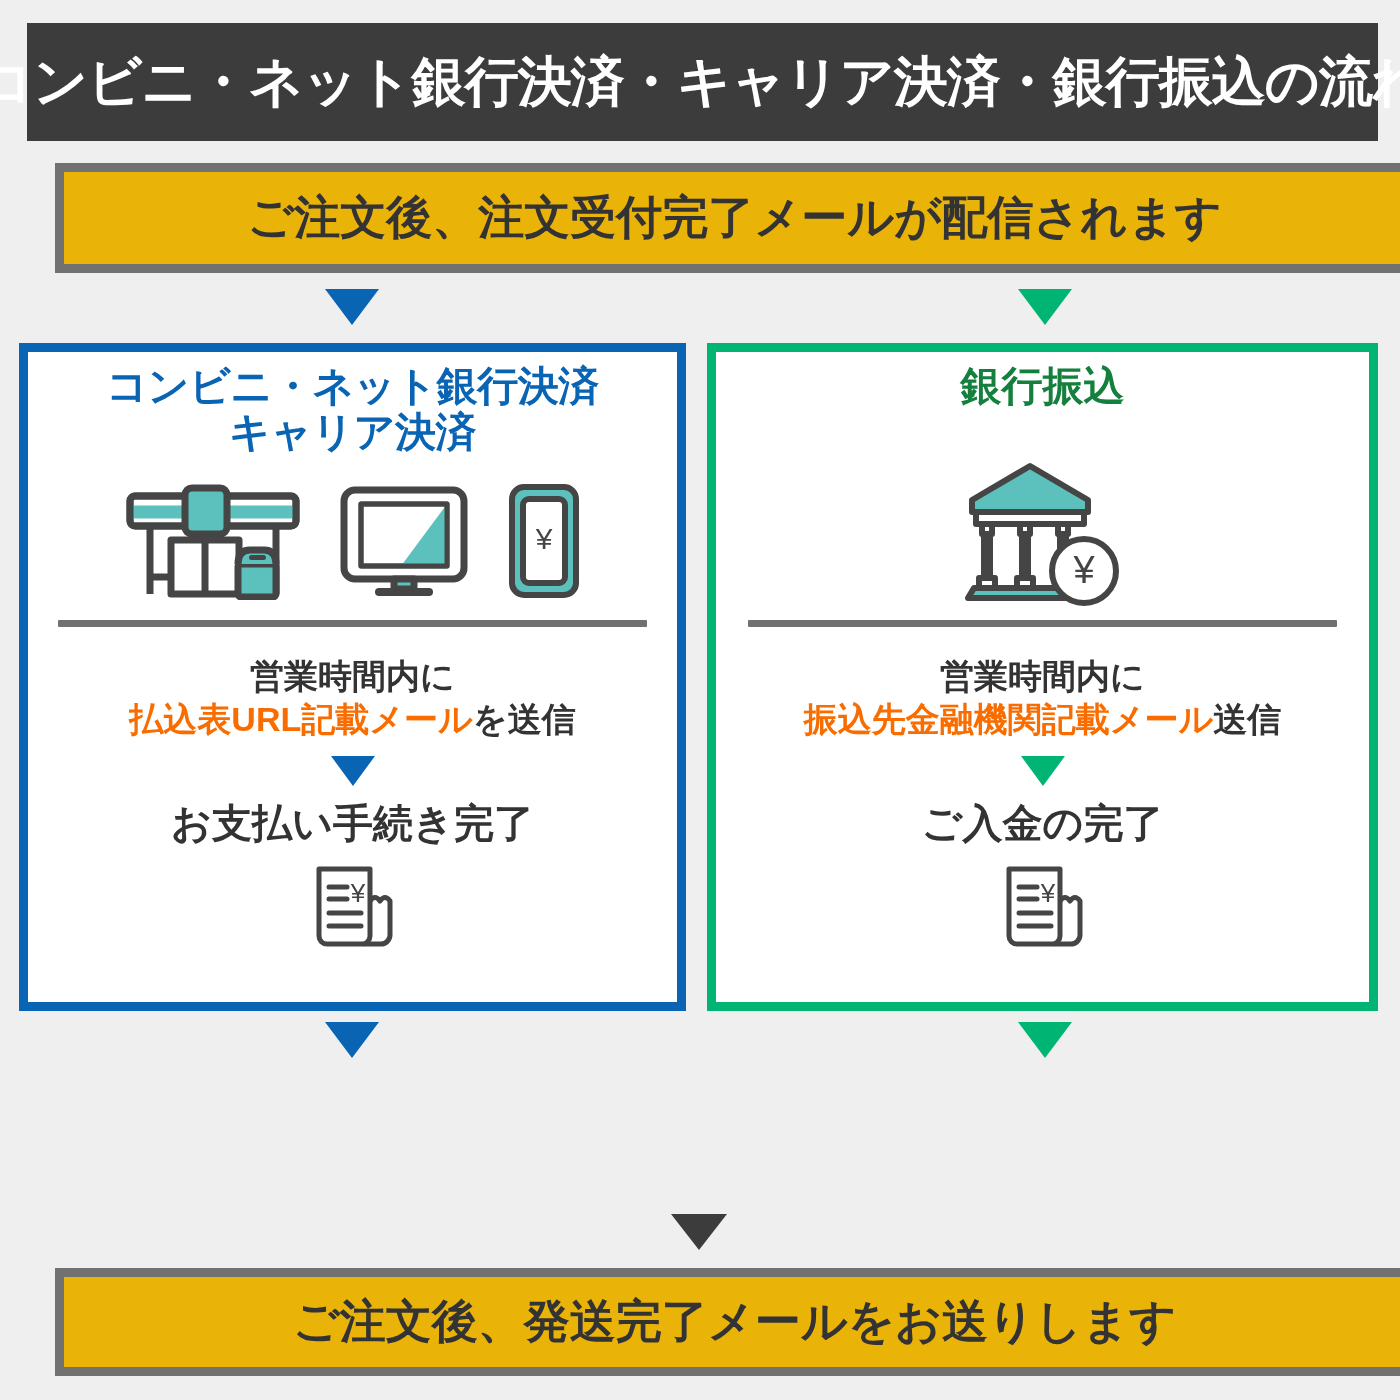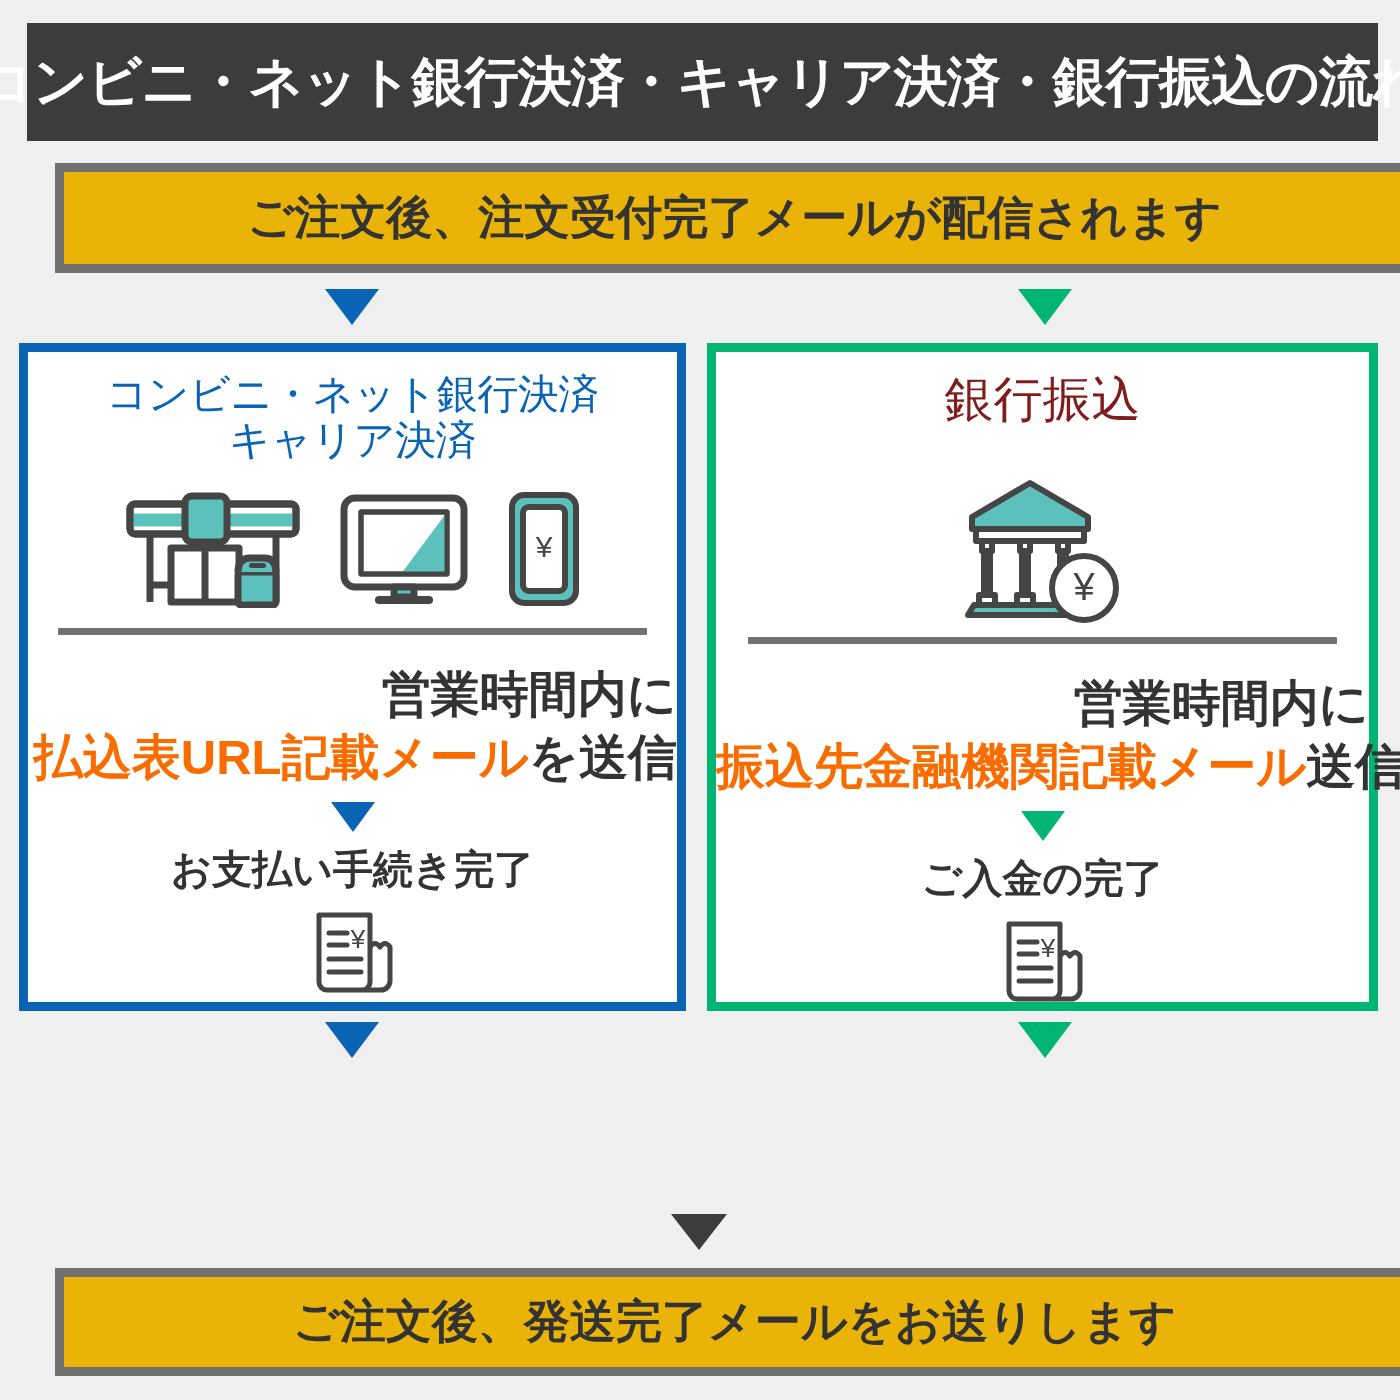--- a/index.html
+++ b/index.html
@@ -94,46 +94,46 @@
     position: absolute;
     background: #ffffff;
     border: 9px solid #0a64b4;
     top: 343px; height: 668px;
   }
   #panel-conveni { left: 19px;  width: 667px; border-color: #0a64b4; }
   #panel-bank    { left: 707px; width: 671px; border-color: #00b473; }
 
   .panel-heading {
     text-align: center;
-    font-weight: 400;
+    font-weight: 700;
     line-height: 1.12;
-    padding-top: 20px;
+    padding-top: 12px;
   }
   #panel-conveni .panel-heading { color: #0a64b4; font-size: 41px; letter-spacing: -0.5px; }
-  #panel-bank    .panel-heading { color: #7f1d1d; font-size: 49px; }
+  #panel-bank    .panel-heading { color: #15803d; font-size: 41px; }
 
   .icon-row {
     display: flex; align-items: flex-end; justify-content: center;
     gap: 38px;
   }
   #panel-conveni .icon-row { margin-top: 24px; height: 120px; }
   #panel-bank    .icon-row { margin-top: 58px; height: 140px; }
 
   .panel-divider {
     height: 7px; background: #717171;
     margin: 0 auto;
     border-radius: 1px;
   }
   #panel-conveni .panel-divider { width: 589px; margin-top: 20px; }
   #panel-bank    .panel-divider { width: 589px; margin-top: 12px; }
 
   .panel-note {
-    text-align: right;
+    text-align: center;
     font-weight: 700;
-    font-size: 49px;
+    font-size: 34px;
     line-height: 1.28;
     color: #333333;
     margin-top: 28px;
     white-space: nowrap;
   }
   .hl-orange { color: #f96d00; }
 
   .inner-arrow-wrap { display: flex; justify-content: center; margin-top: 14px; }
 
   .complete-row {

